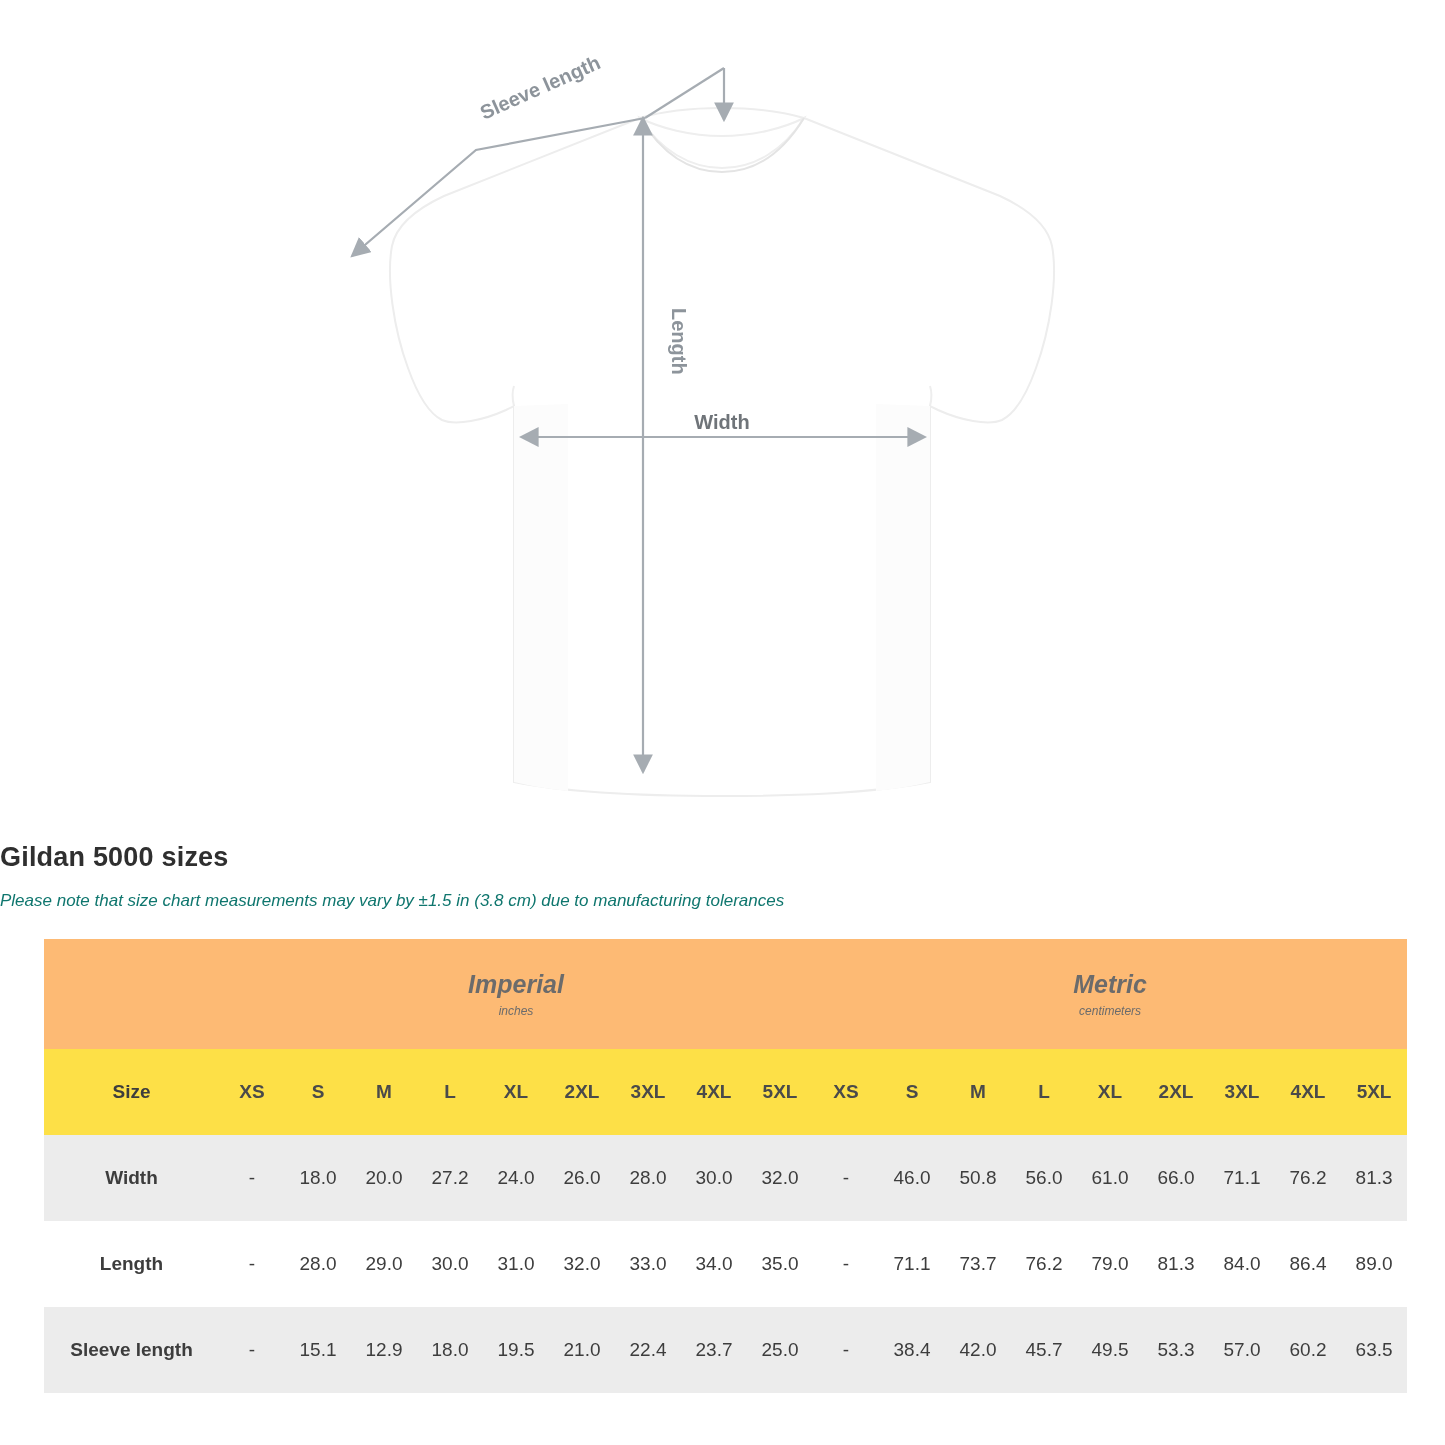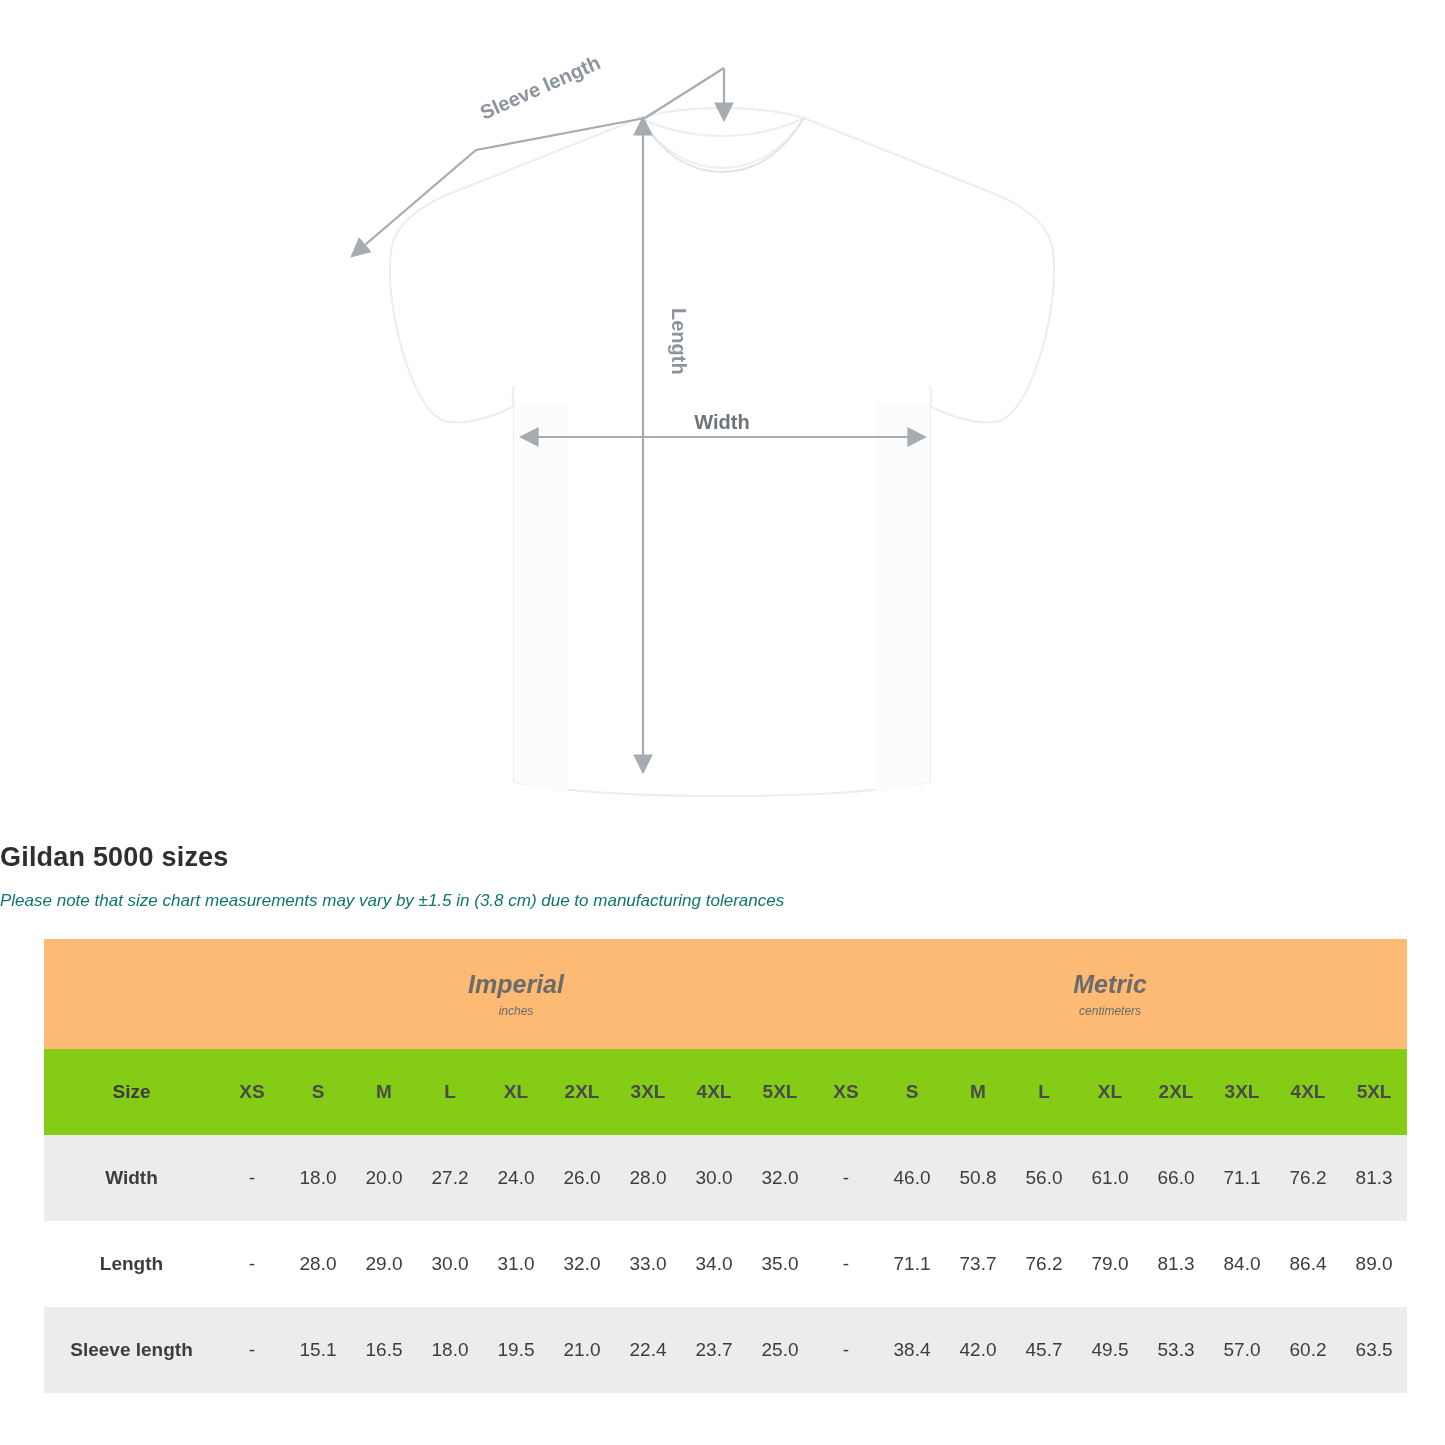--- a/index.html
+++ b/index.html
@@ -78,21 +78,21 @@
   }
   .unit-head .unit-sub {
     font-size: 12px;
     font-style: italic;
     color: #6b6b6b;
     margin-top: 6px;
   }
 
   tr.row-size td {
     height: 84px;
-    background: #84cc16;
+    background: #fde047;
     font-size: 19px;
     font-weight: bold;
     color: #4a4a4a;
   }
   tr.row-size td.rowlabel {
     font-size: 19px;
     font-weight: bold;
     color: #3d3d3d;
   }
 
@@ -289,21 +289,21 @@
           <td>81.3</td>
           <td>84.0</td>
           <td>86.4</td>
           <td>89.0</td>
         </tr>
 
         <tr class="row-alt">
           <td class="rowlabel">Sleeve length</td>
           <td>-</td>
           <td>15.1</td>
-          <td>16.5</td>
+          <td>12.9</td>
           <td>18.0</td>
           <td>19.5</td>
           <td>21.0</td>
           <td>22.4</td>
           <td>23.7</td>
           <td>25.0</td>
           <td>-</td>
           <td>38.4</td>
           <td>42.0</td>
           <td>45.7</td>

